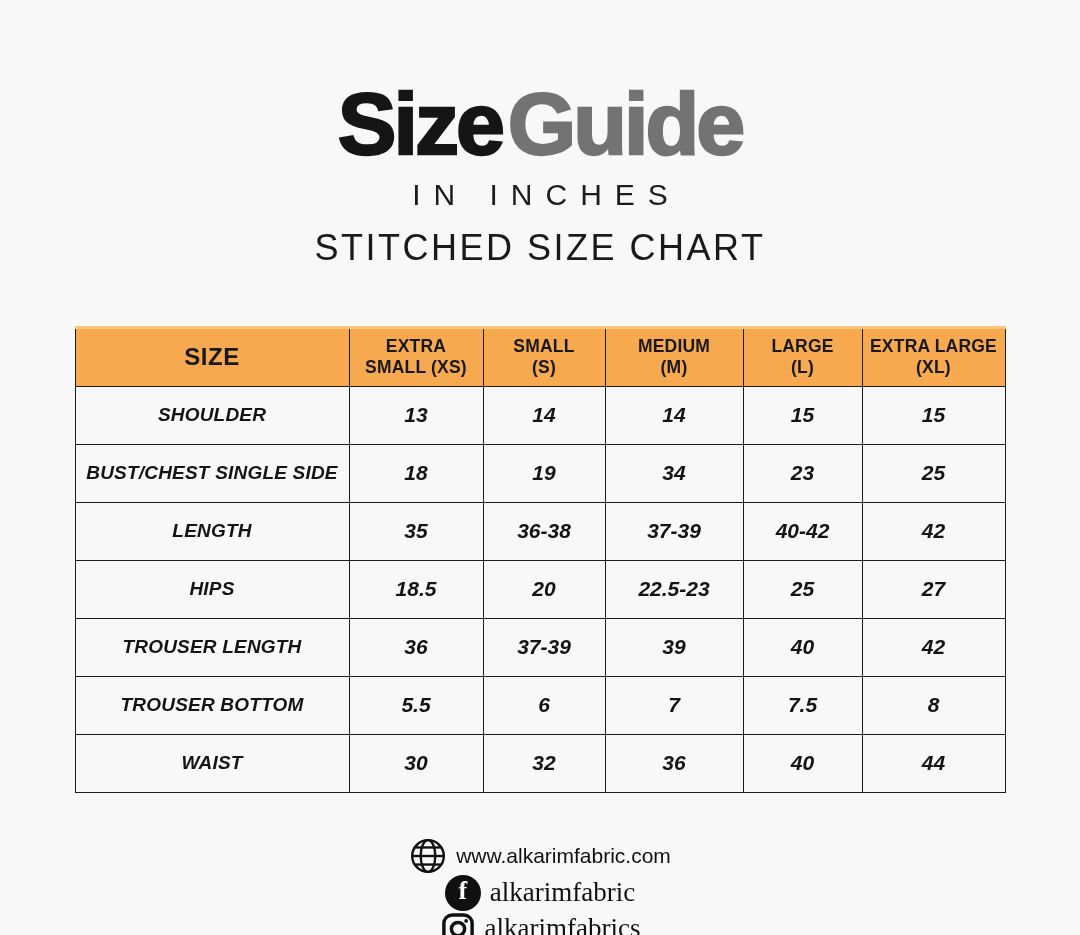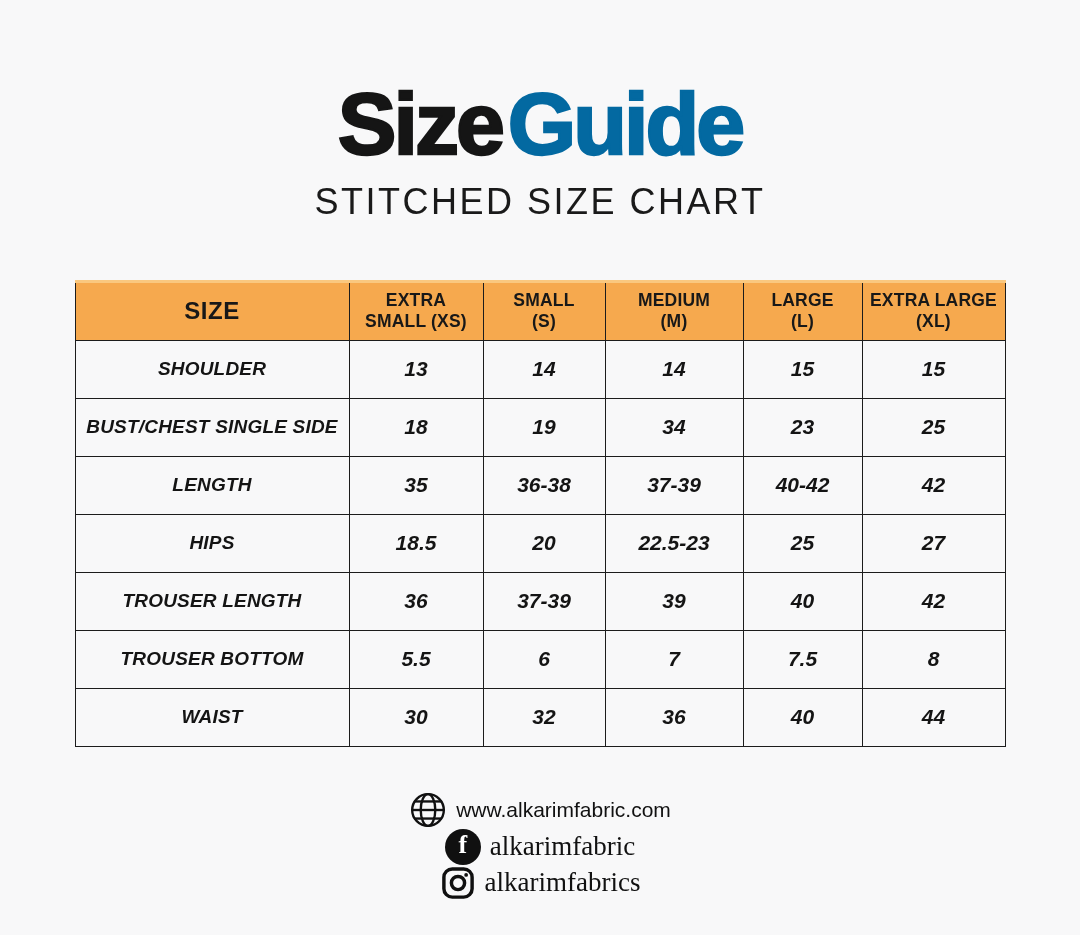--- a/index.html
+++ b/index.html
@@ -27,21 +27,21 @@
   }
   .main-title {
     margin: 0;
     font-size: 88px;
     line-height: 0.95;
     font-weight: 700;
     letter-spacing: -3px;
     -webkit-text-stroke-width: 2.4px;
   }
   .main-title .t-black { color: #151515; }
-  .main-title .t-orange { color: #0369a1; margin-left: 6px; }
+  .main-title .t-orange { color: #737373; margin-left: 6px; }
   .subtitle-inches {
     margin-top: 12px;
     font-size: 30px;
     font-weight: 400;
     letter-spacing: 13px;
     text-indent: 13px;
     color: #1c1c1c;
   }
   .subtitle-stitched {
     margin-top: 15px;
@@ -137,20 +137,21 @@
     box-sizing: border-box;
   }
 </style>
 </head>
 <body>
 
 <div class="page">
 
   <div class="title-block">
     <h1 class="main-title"><span class="t-black">Size</span><span class="t-orange">Guide</span></h1>
+    <div class="subtitle-inches">IN INCHES</div>
     <div class="subtitle-stitched">STITCHED SIZE CHART</div>
   </div>
 
   <table class="size-table">
     <colgroup id="colgroup">
         <col style="width: 274px;">
         <col style="width: 134px;">
         <col style="width: 122px;">
         <col style="width: 138px;">
         <col style="width: 119px;">

